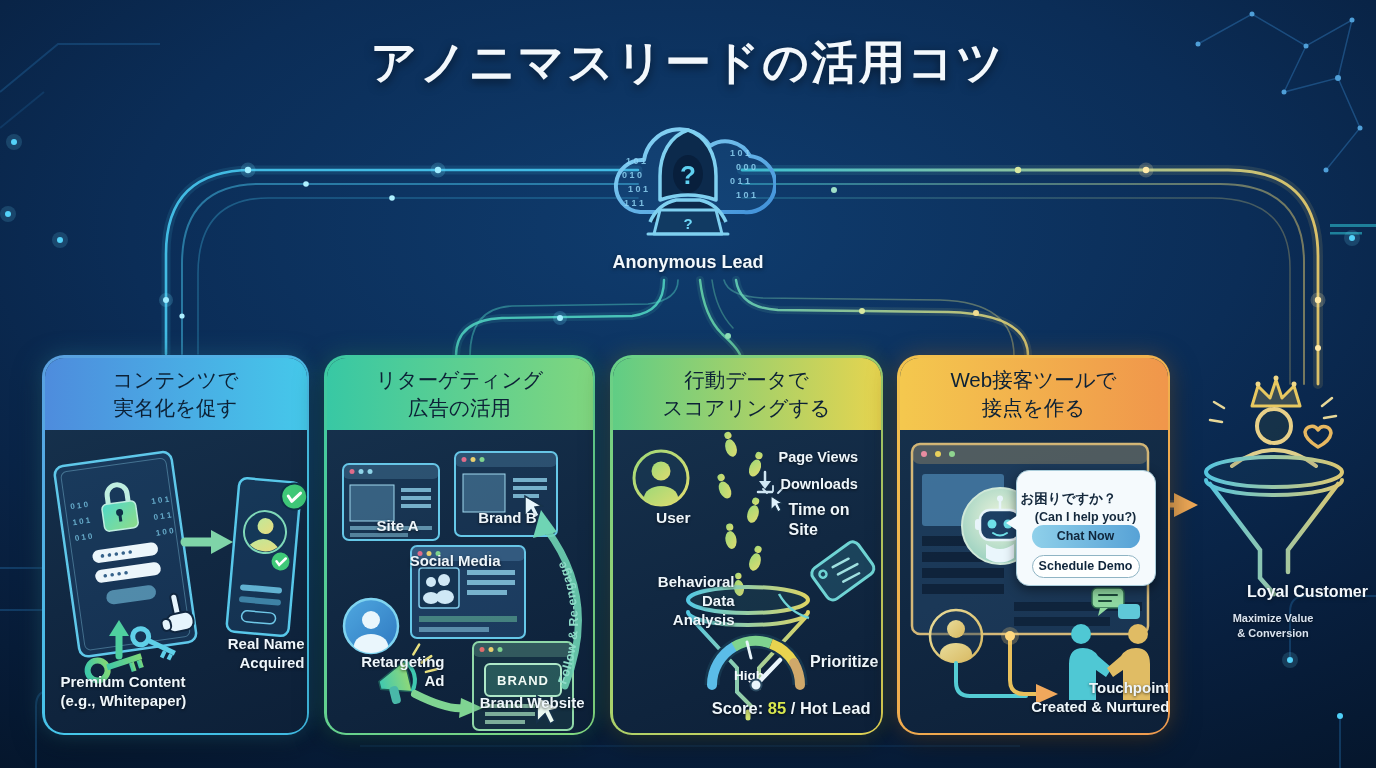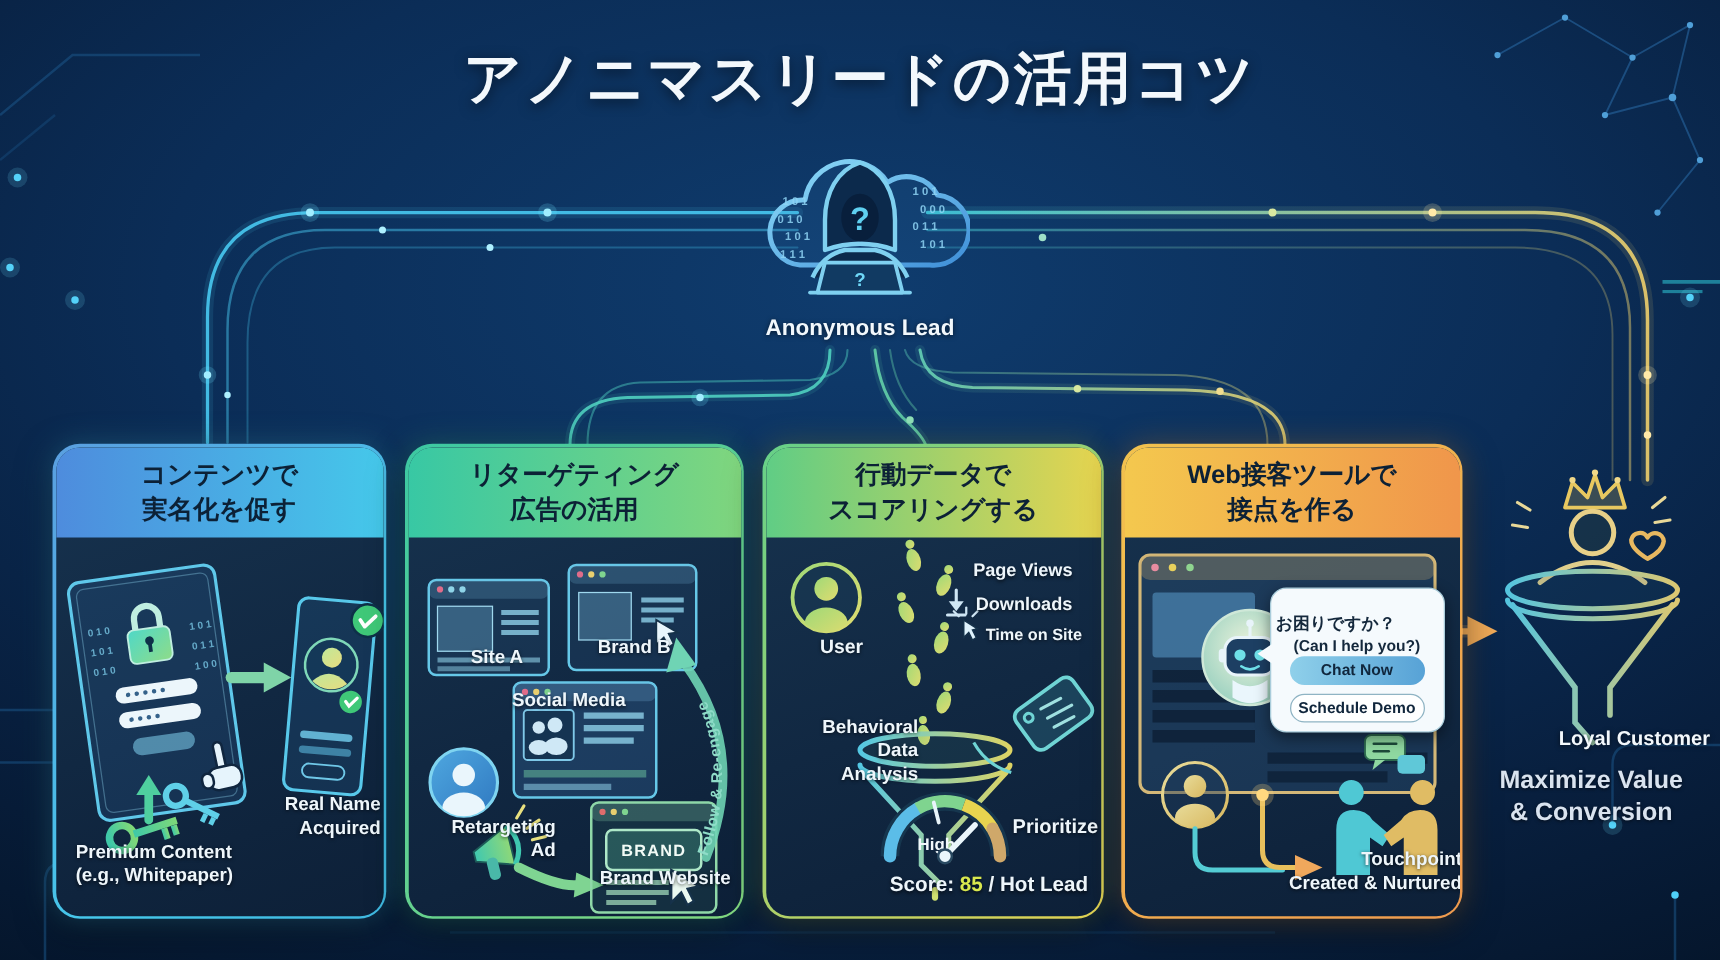--- a/index.html
+++ b/index.html
@@ -21,21 +21,21 @@
   }
   .card{position:absolute;top:355px;height:375px;border-radius:22px;padding:2.5px;
     box-shadow:0 8px 28px rgba(0,0,0,.5);}
   .c1{left:42px;width:262px;background:linear-gradient(135deg,#5a9fe0,#45c8ea 65%,#3fb8e0);box-shadow:0 0 22px rgba(70,190,235,.28),0 8px 28px rgba(0,0,0,.5);}
   .c2{left:324px;width:266px;background:linear-gradient(135deg,#3cc8a2,#82d87f);box-shadow:0 0 22px rgba(70,210,160,.25),0 8px 28px rgba(0,0,0,.5);}
   .c3{left:610px;width:268px;background:linear-gradient(135deg,#66d088,#e2d252);box-shadow:0 0 22px rgba(190,215,90,.22),0 8px 28px rgba(0,0,0,.5);}
   .c4{left:897px;width:268px;background:linear-gradient(135deg,#f2c24e,#ef9a4e);box-shadow:0 0 22px rgba(240,170,80,.25),0 8px 28px rgba(0,0,0,.5);}
   .card-inner{width:100%;height:100%;border-radius:19px;overflow:hidden;
     background:linear-gradient(160deg,#17334f 0%,#112842 55%,#0d2038 100%);}
   .card-head{height:72px;display:flex;flex-direction:column;align-items:center;justify-content:center;
-    font-weight:700;font-size:20.5px;line-height:1.32;color:#0c2136;text-align:right;}
+    font-weight:400;font-size:20.5px;line-height:1.32;color:#0c2136;text-align:right;}
   .h1c{background:linear-gradient(90deg,#4e8cdd,#45c8ea);}
   .h2c{background:linear-gradient(90deg,#38c8a4,#80d67e);}
   .h3c{background:linear-gradient(90deg,#60cd85,#e6d44f);}
   .h4c{background:linear-gradient(90deg,#f4c84e,#f0964b);}
   .card-body{position:relative;height:303px;}
   .lbl{position:absolute;color:#eef6fb;font-weight:700;text-shadow:0 1px 3px rgba(0,0,0,.65);line-height:1.28;font-size:15px;}
   .lbl .ln{display:block;}
   .center{text-align:right;}
   
   .bubble{position:absolute;left:116px;top:40px;width:138px;height:114px;background:#f5fafd;
@@ -44,21 +44,21 @@
     border-top:8px solid transparent;border-bottom:8px solid transparent;border-right:12px solid #f5fafd;}
   .bubble .jp{margin:19px 4px 0;text-align:left;font-size:13.5px;font-weight:800;color:#14283c;}
   .bubble .en{margin:2px 2px 0;text-align:center;font-size:12.5px;font-weight:800;color:#14283c;}
   .pill{position:absolute;left:50%;transform:translateX(-50%);width:108px;height:23px;border-radius:12px;
     display:flex;align-items:center;justify-content:center;font-size:12.5px;font-weight:800;color:#10263c;box-sizing:border-box;}
   .pill.chat{top:54px;background:linear-gradient(90deg,#8fd0ea,#57a2d6);}
   .pill.demo{top:84px;background:#feffff;border:1.5px solid #8fb4c4;}
   .result-title{position:absolute;left:1178px;top:583px;width:190px;text-align:right;
     font-size:16px;font-weight:800;color:#f3f8fc;text-shadow:0 1px 4px rgba(0,0,0,.6);}
   .result-sub{position:absolute;left:1178px;top:611px;width:190px;text-align:center;
-    font-size:20px;font-weight:600;color:#d9e3ef;line-height:1.32;text-shadow:0 1px 3px rgba(0,0,0,.6);}
+    font-size:11px;font-weight:600;color:#d9e3ef;line-height:1.32;text-shadow:0 1px 3px rgba(0,0,0,.6);}
   .result-sub span{display:block;}
 </style>
 </head>
 <body>
 
 <div id="canvas">
 
   <svg class="abs" style="left:0;top:0" width="1376" height="768" viewBox="0 0 1376 768">
     <g stroke="#1d5a8f" stroke-width="2" fill="none" opacity=".5">
       <path d="M0,92 L58,44 H160"></path>
@@ -544,21 +544,21 @@
             <path d="M181.1,233 A44,44 0 0 1 187,255" stroke="#cfa86a" stroke-width="10" fill="none" stroke-linecap="round"></path>
             <path d="M138,228 L134,212" stroke="#e8f4fa" stroke-width="3" stroke-linecap="round"></path>
             <text x="136" y="250" text-anchor="middle" font-size="13.5" font-weight="700" fill="#f2f8fc">High</text>
             <path d="M143,255 L167,230" stroke="#eaf6fc" stroke-width="4.5" stroke-linecap="round"></path>
             <circle cx="143" cy="255" r="5.5" fill="#eaf6fc" stroke="#2a4a62" stroke-width="2"></circle>
           </g>
         </svg>
         <div class="lbl center" style="left:18px;top:78px;width:60px;font-size:15.5px">User</div>
         <div class="lbl" style="left:166px;top:18px;font-size:14.5px">Page Views</div>
         <div class="lbl" style="left:168px;top:45px;font-size:14.5px">Downloads</div>
-        <div class="lbl" style="left:176px;top:70px;font-size:13px">Time on Site</div>
+        <div class="lbl" style="left:176px;top:70px;font-size:16px">Time on Site</div>
         <div class="lbl center" style="left:6px;top:142px;width:116px;font-size:15px">
           <span class="ln">Behavioral</span>
           <span class="ln">Data</span>
           <span class="ln">Analysis</span>
         </div>
         <div class="lbl center" style="left:170px;top:222px;width:96px;font-size:16px">Prioritize</div>
         <div class="lbl center" style="left:10px;top:268px;width:248px;font-size:16.5px">
           <span>Score: </span><span style="color:#d9e84e">85</span><span> / Hot Lead</span>
         </div>
       </div>

